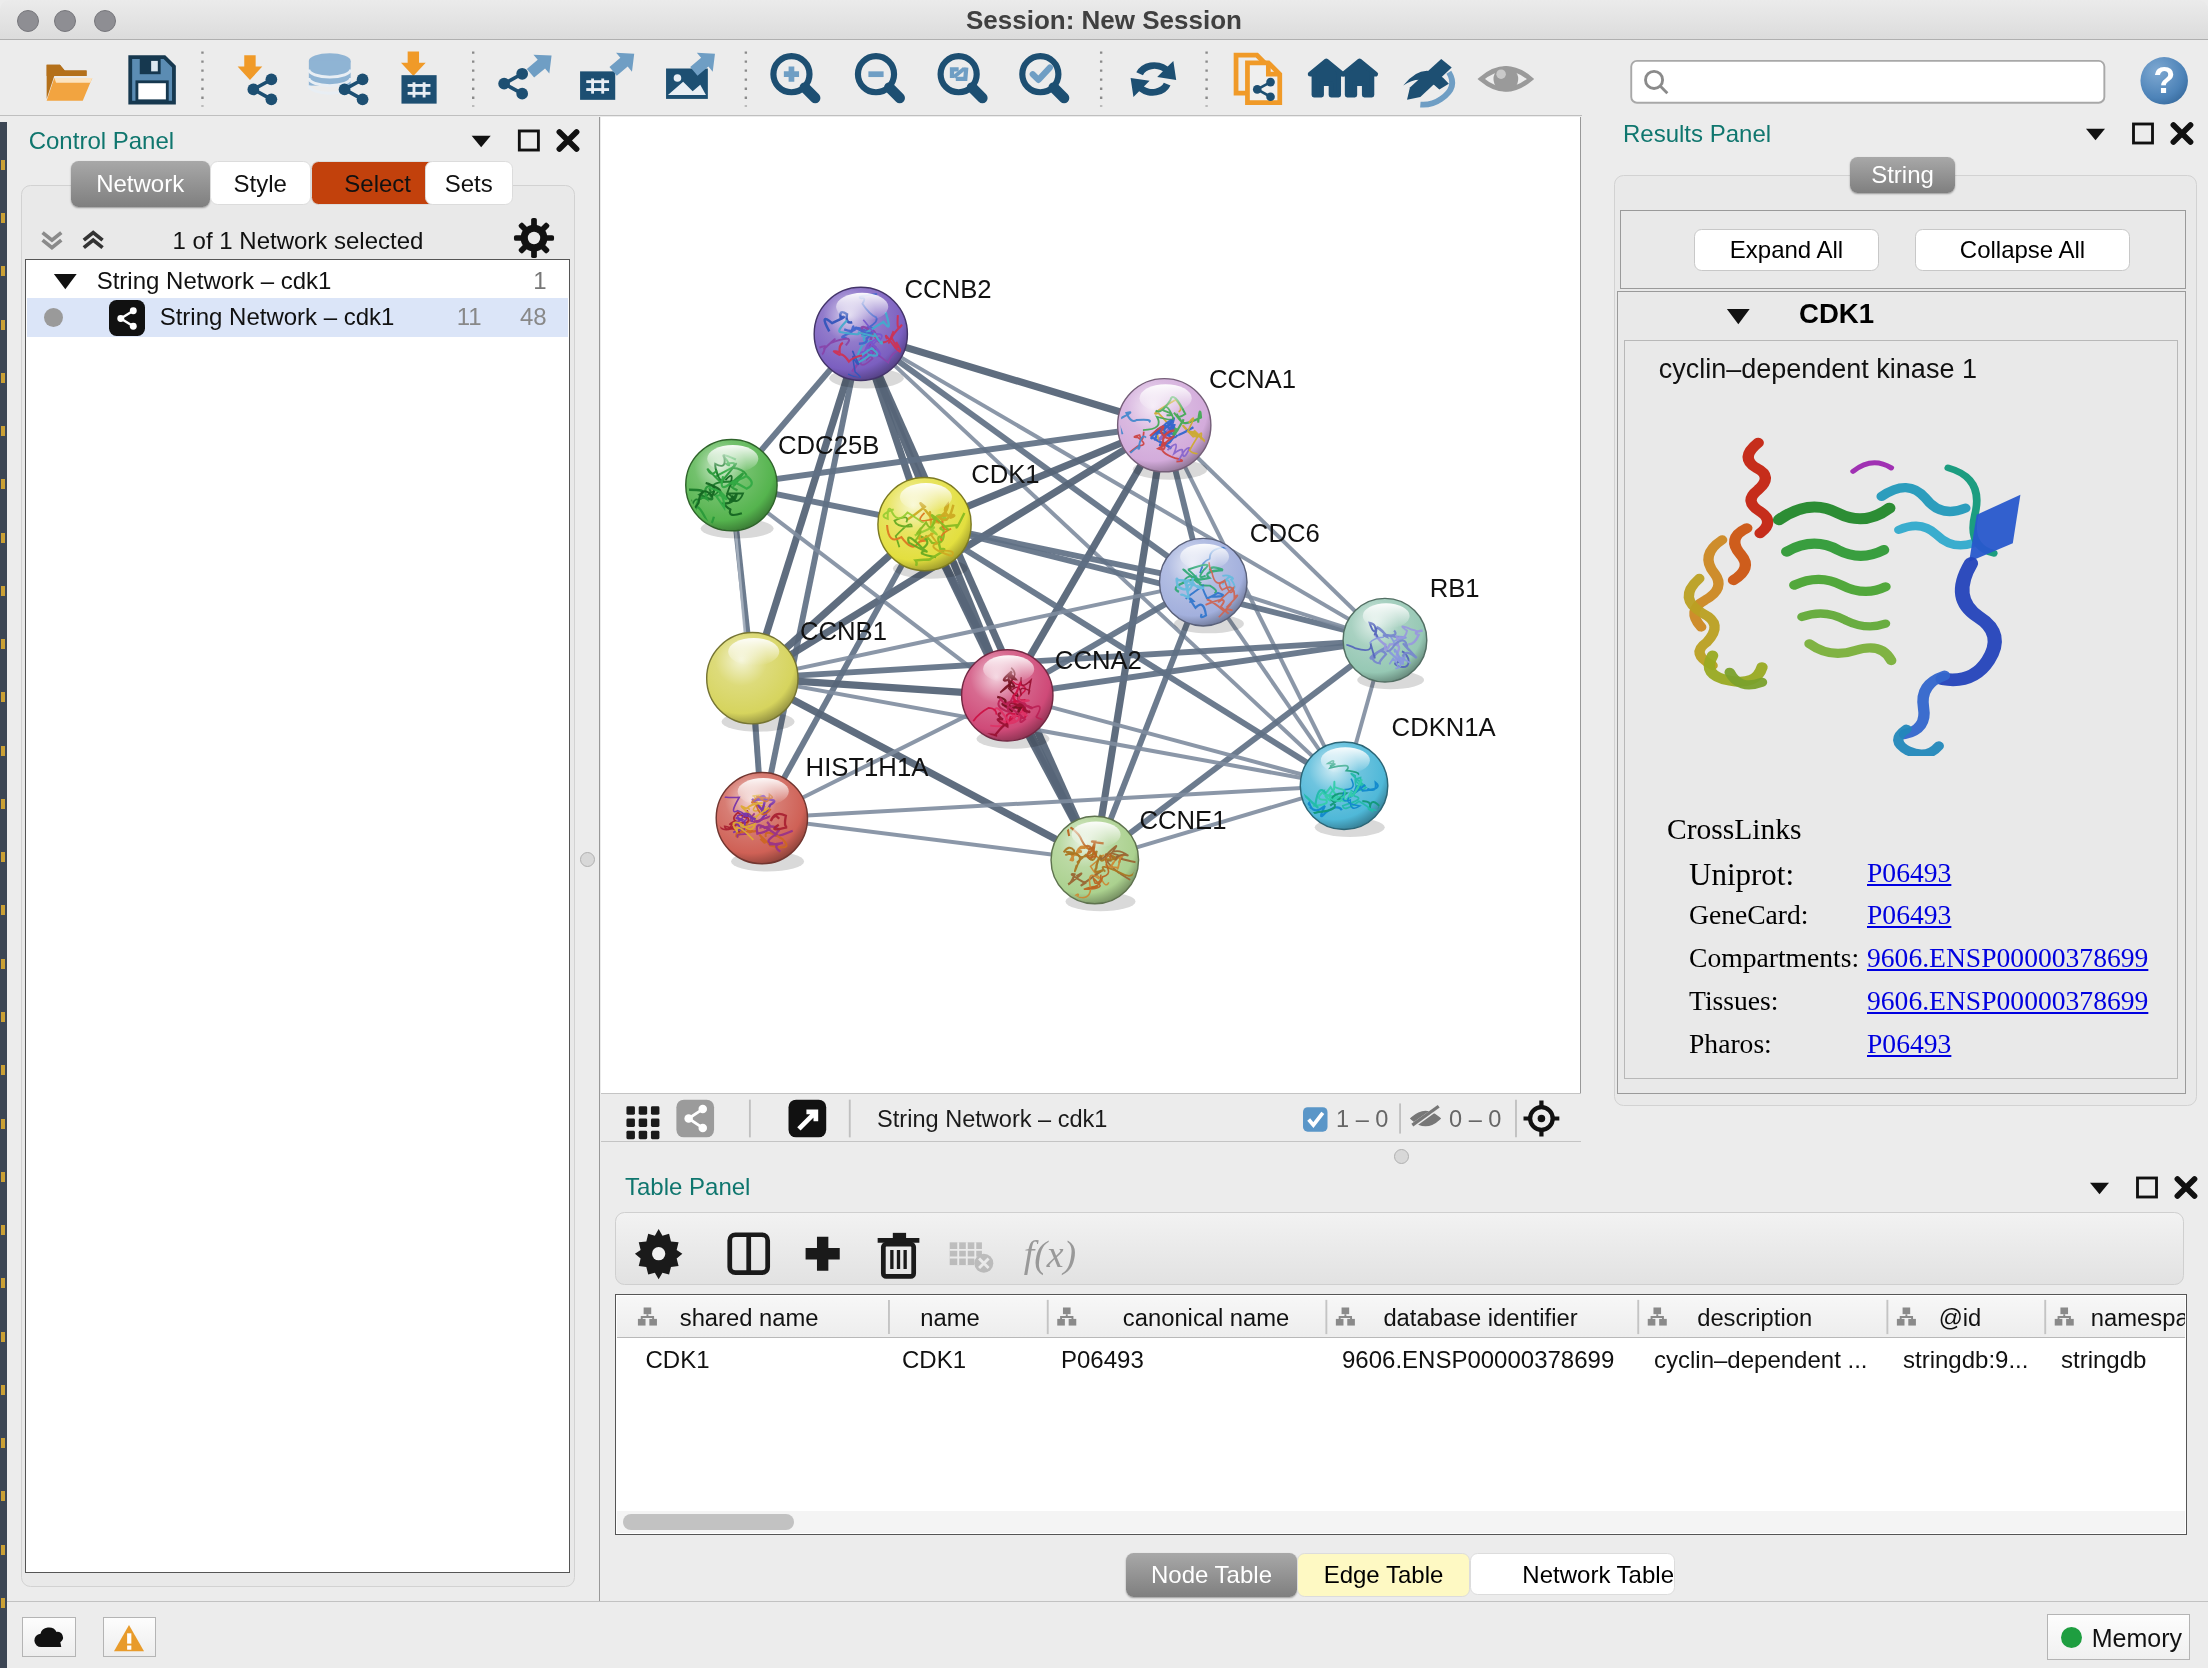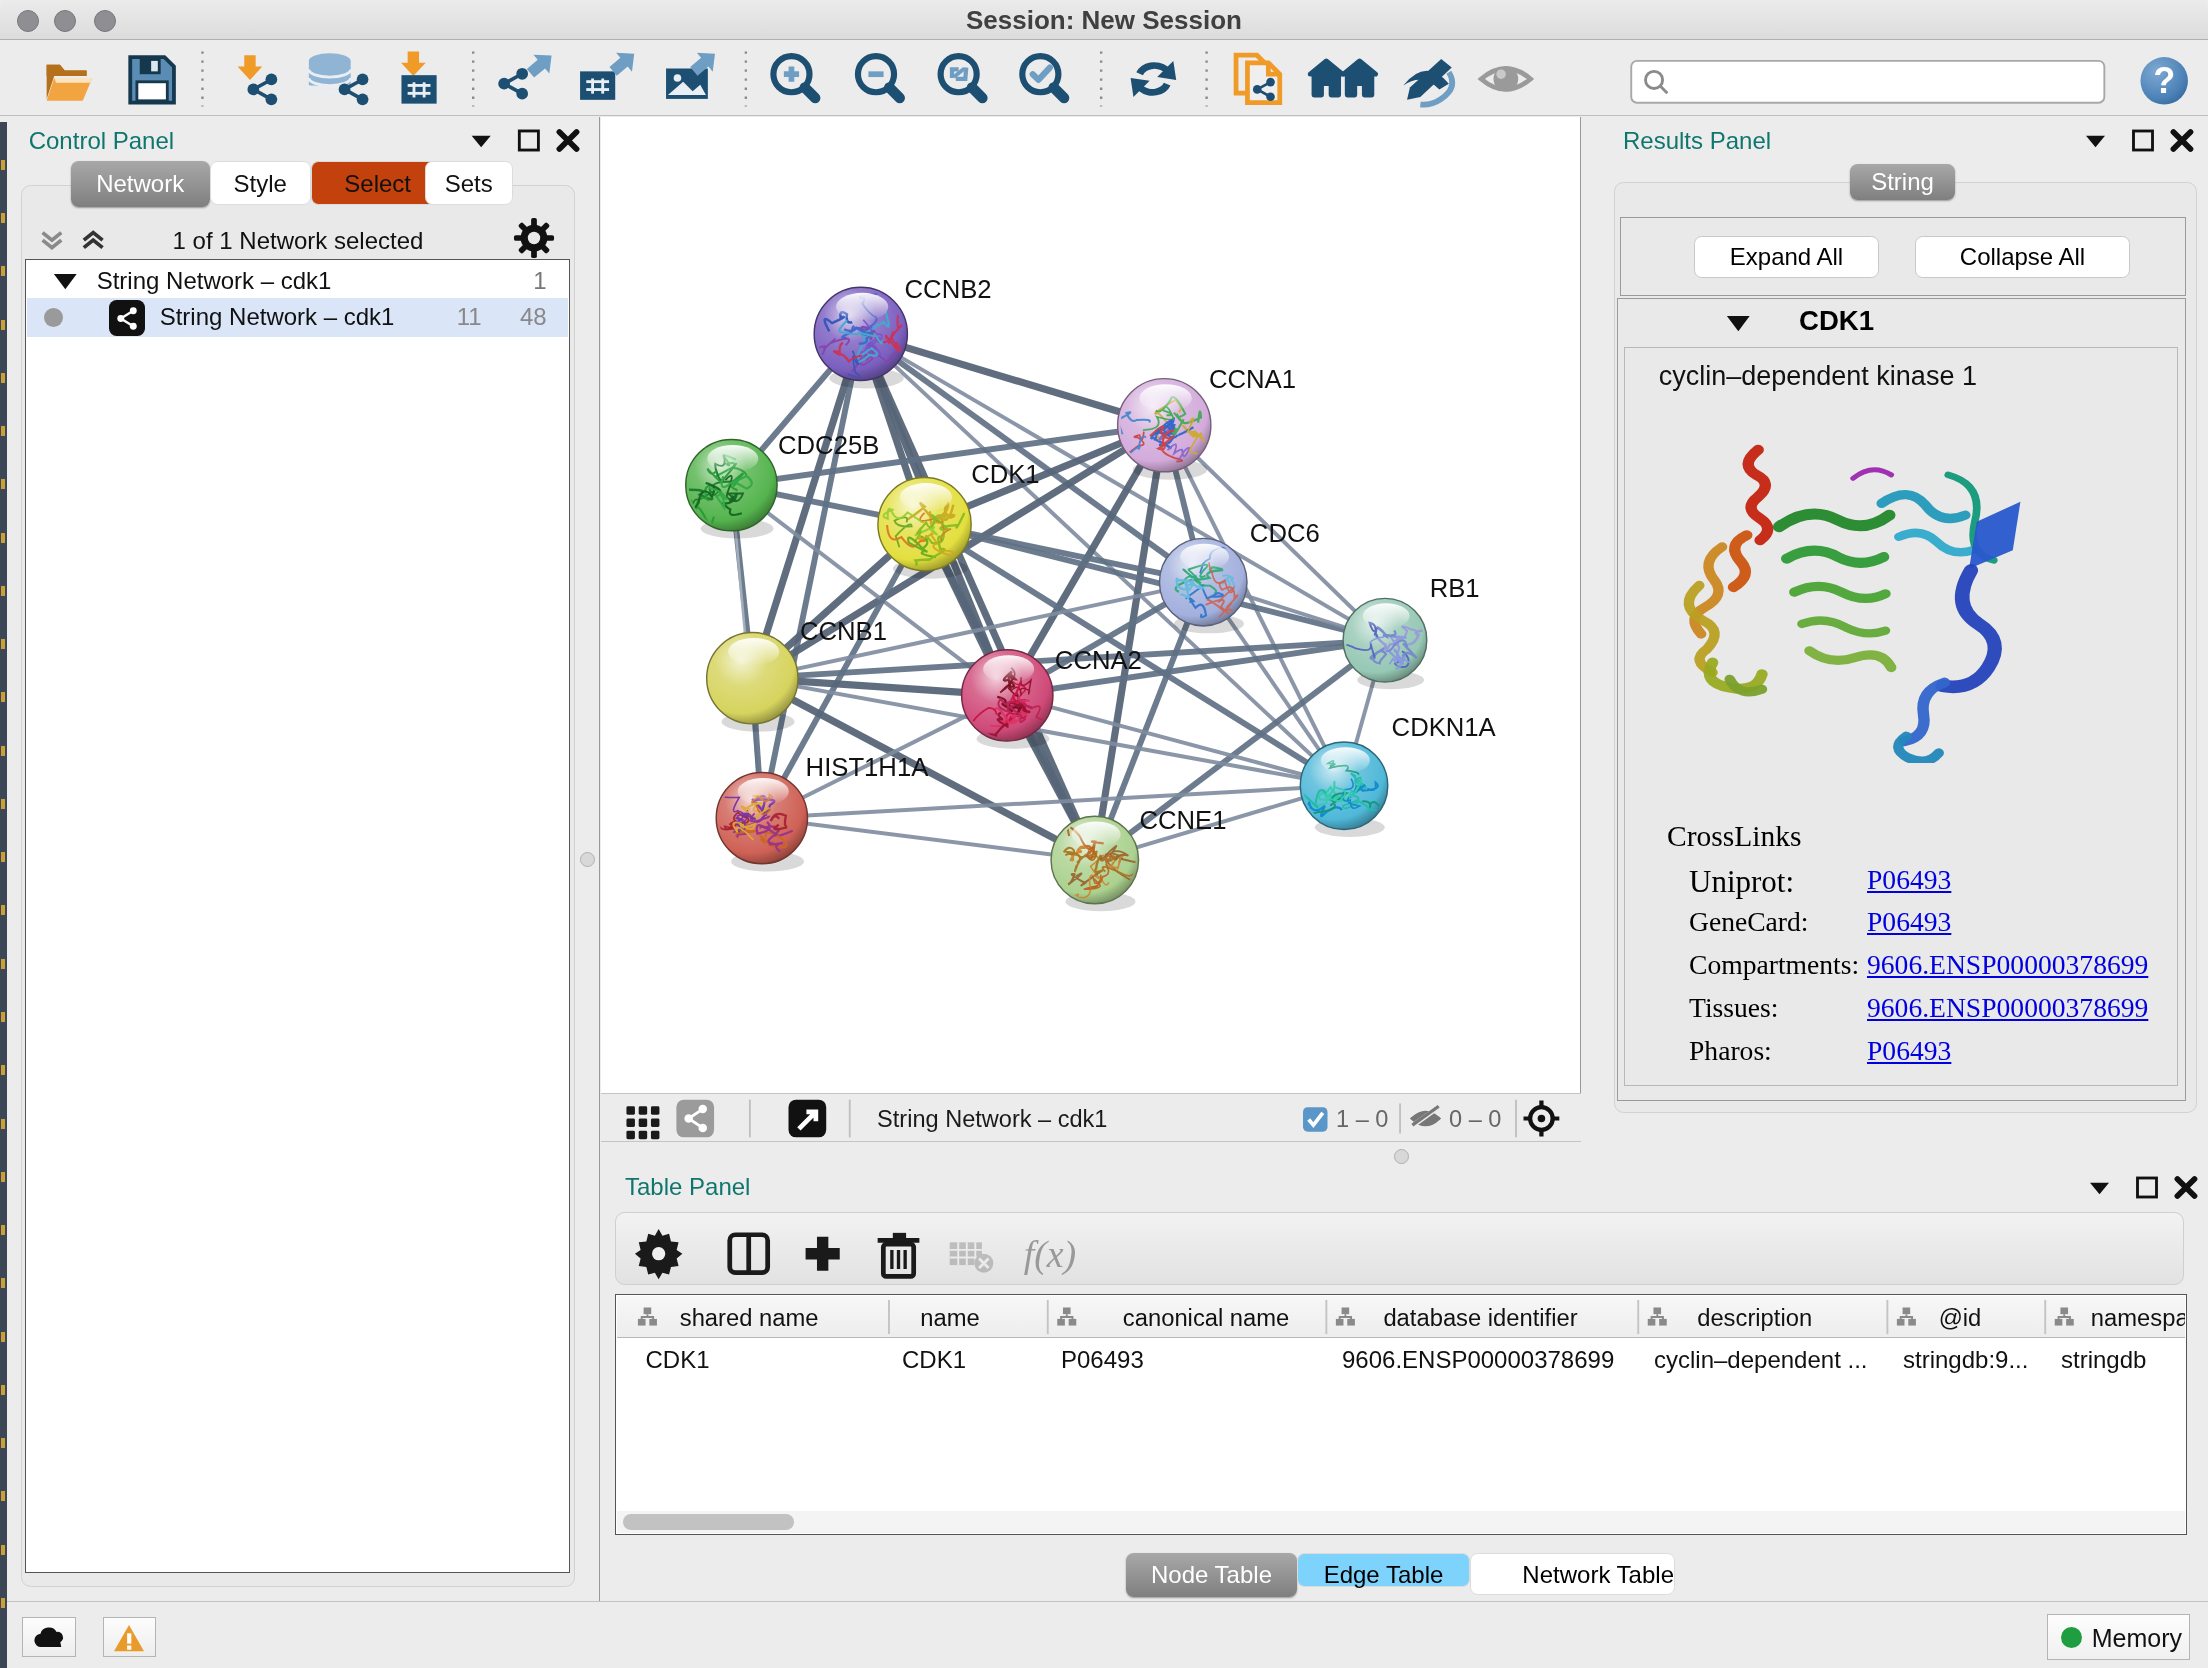--- a/index.html
+++ b/index.html
@@ -645,21 +645,21 @@
       </g>
       <circle cx="993" cy="26" r="4" fill="#111"></circle>
     </svg>
   </div>
 </div>
 
 <div class="abs" style="left:580px;top:852px;width:15px;height:15px;border-radius:50%;background:#d8d8d8;border:1px solid #b0b0b0"></div>
 <div class="abs" style="left:1582px;top:624px;width:15px;height:15px;border-radius:50%;background:#d8d8d8;border:1px solid #b0b0b0"></div>
 <div class="abs" style="left:1394px;top:1149px;width:15px;height:15px;border-radius:50%;background:#d8d8d8;border:1px solid #b0b0b0"></div>
 
-<div class="abs" style="left:1582px;top:117px;width:627px;height:1048px;background:#ececec">
+<div class="abs" style="left:1582px;top:110px;width:627px;height:1048px;background:#ececec">
   <div class="ptitle abs" style="left:41px;top:9.5px">Results Panel</div>
   <svg class="abs" style="left:504px;top:11.4px" width="114" height="25" viewBox="0 0 120 26">
     <path d="M0 8 L20 8 L10 20 Z" fill="#111"></path>
     <rect x="50" y="3" width="20" height="20" fill="none" stroke="#111" stroke-width="3"></rect>
     <path d="M92 4 L110 22 M110 4 L92 22" stroke="#111" stroke-width="6" stroke-linecap="round"></path>
   </svg>
   <div class="abs" style="left:268px;top:47px;width:105px;height:36px;background:linear-gradient(#a8a8a8,#7f7f7f);border-radius:7.6px;color:#fff;text-align:center;line-height:36px;font-size:24px;box-shadow:0 1px 1.9px rgba(0,0,0,.35);z-index:3">String</div>
   <div class="abs" style="left:32px;top:65px;width:583px;height:931px;background:#e9e9e9;border:1px solid #d2d2d2;border-radius:9.5px;z-index:1"></div>
 
   <div class="abs" style="left:38px;top:100px;width:566px;height:79px;border:1.9px solid #9a9a9a;z-index:2">
@@ -814,21 +814,21 @@
     <div class="abs" style="left:1286px;top:7.6px">stringdb:9...</div>
     <div class="abs" style="left:1444px;top:7.6px">stringdb</div>
   </div>
 
   <div class="abs" style="left:16px;top:346px;width:1568px;height:22px;background:#f4f4f4">
     <div class="abs" style="left:5.7px;top:2.9px;width:171px;height:16px;background:#c2c2c2;border-radius:8.6px"></div>
   </div>
 
   <div class="abs" style="left:0;top:388px;width:1607px;height:48px;font-size:24px">
     <div class="abs" style="left:525px;width:171px;height:44px;background:linear-gradient(#a8a8a8,#7f7f7f);border-radius:7.6px;color:#fff;text-align:center;line-height:44px;box-shadow:0 1px 1.9px rgba(0,0,0,.35)">Node Table</div>
-    <div class="abs" style="left:696px;width:173px;height:34px;background:#7dd3fc;border-radius:7.6px;text-align:center;line-height:42px;border:1px solid #dcdcdc">Edge Table</div>
+    <div class="abs" style="left:696px;width:173px;height:44px;background:#fef9c3;border-radius:7.6px;text-align:center;line-height:42px;border:1px solid #dcdcdc">Edge Table</div>
     <div class="abs" style="left:869px;width:205px;height:42px;background:#fff;border-radius:7.6px;text-align:right;line-height:42px;border:1px solid #dcdcdc">Network Table</div>
   </div>
 </div>
 
 <div class="abs" style="left:6.7px;top:1601px;width:2202px;height:68px;background:#ececec;border-top:1px solid #c2c2c2;z-index:6">
   <div class="abs" style="left:15px;top:15px;width:54px;height:40px;background:linear-gradient(#fdfdfd,#ededed);border:1.9px solid #b4b4b4">
     <svg style="position:absolute;left:9.5px;top:7.6px" width="34" height="25" viewBox="0 0 36 26">
         <path d="M10 22 a7 7 0 0 1 -1 -14 a9 8 0 0 1 17 -2 a6 6 0 0 1 4 11 l1 5 Z" fill="#111"></path>
       </svg>
   </div>

